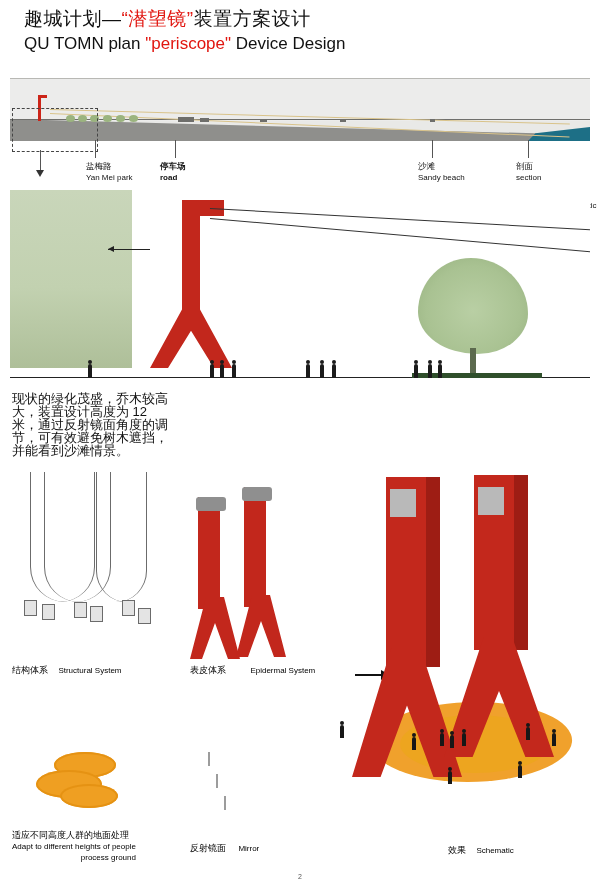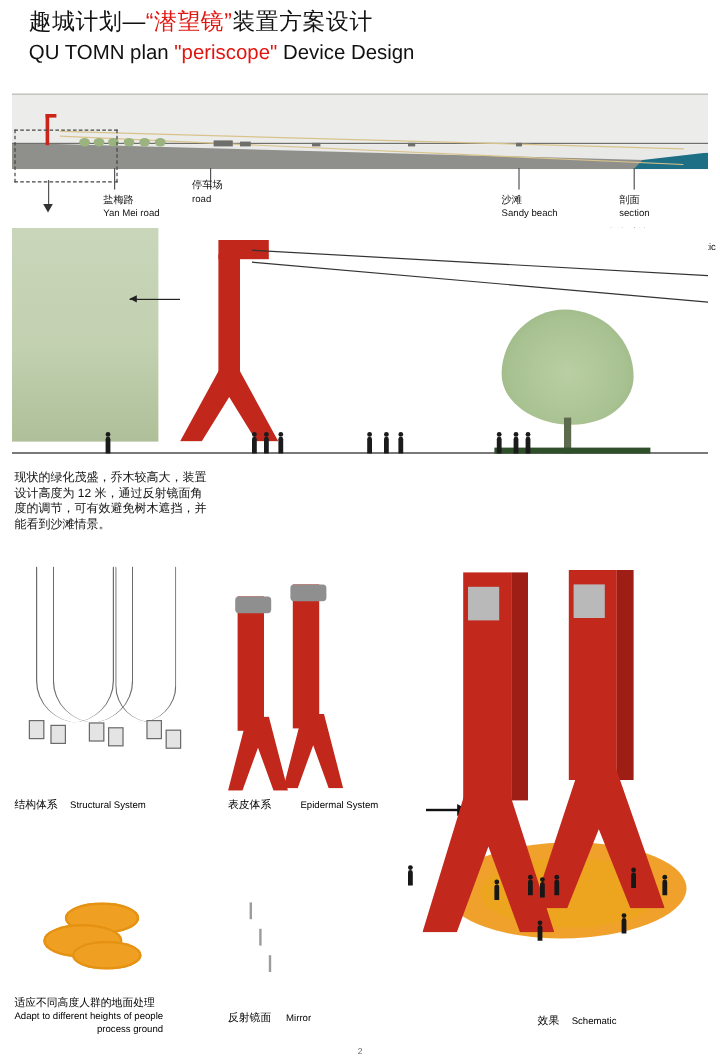--- a/index.html
+++ b/index.html
@@ -266,21 +266,21 @@
     position: absolute;
     left: 10px;
     top: 392px;
     width: 580px;
     height: 58px;
   }
   .cap-cn {
     position: absolute;
     left: 2px; top: 0;
     width: 160px;
-    font-size: 10px;
+    font-size: 13px;
     line-height: 13px;
     color: #111;
   }
   .cap-en {
     position: absolute;
     left: 175px; top: 0;
     width: 230px;
     font-size: 8px;
     line-height: 11.5px;
     color: #111;
@@ -510,23 +510,23 @@
   <div class="callout-v" style="left:40px; top:150px; height:22px;"></div>
   <div class="arrow-down" style="left:36px; top:170px;"></div>
 
   <div class="callout-v" style="left:95px; top:140px; height:18px;"></div>
   <div class="callout-v" style="left:175px; top:140px; height:18px;"></div>
   <div class="callout-v" style="left:432px; top:140px; height:18px;"></div>
   <div class="callout-v" style="left:528px; top:140px; height:18px;"></div>
 
   <div class="lbl" style="left:86px; top:160px;">
     <div>盐梅路</div>
-    <div class="en">Yan Mei road</div>
-  </div>
-  <div class="lbl" style="left:160px; top:148px;">
+    <div class="en">Yan Mei park</div>
+  </div>
+  <div class="lbl" style="left:160px; top:160px;font-weight:bold;">
     <div>停车场</div>
     <div class="en">road</div>
   </div>
   <div class="lbl" style="left:418px; top:160px;">
     <div>沙滩</div>
     <div class="en">Sandy beach</div>
   </div>
   <div class="lbl" style="left:516px; top:160px;">
     <div>剖面</div>
     <div class="en">section</div>

